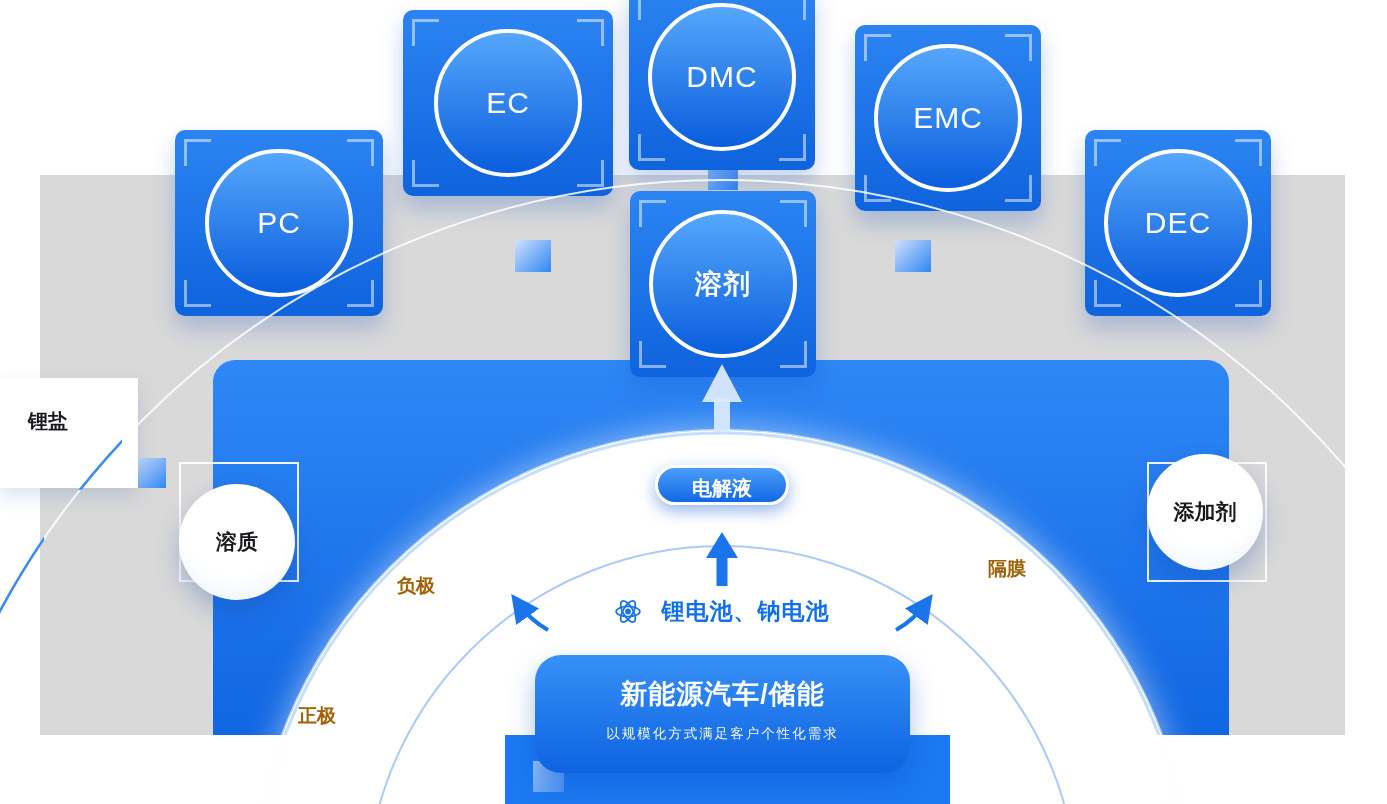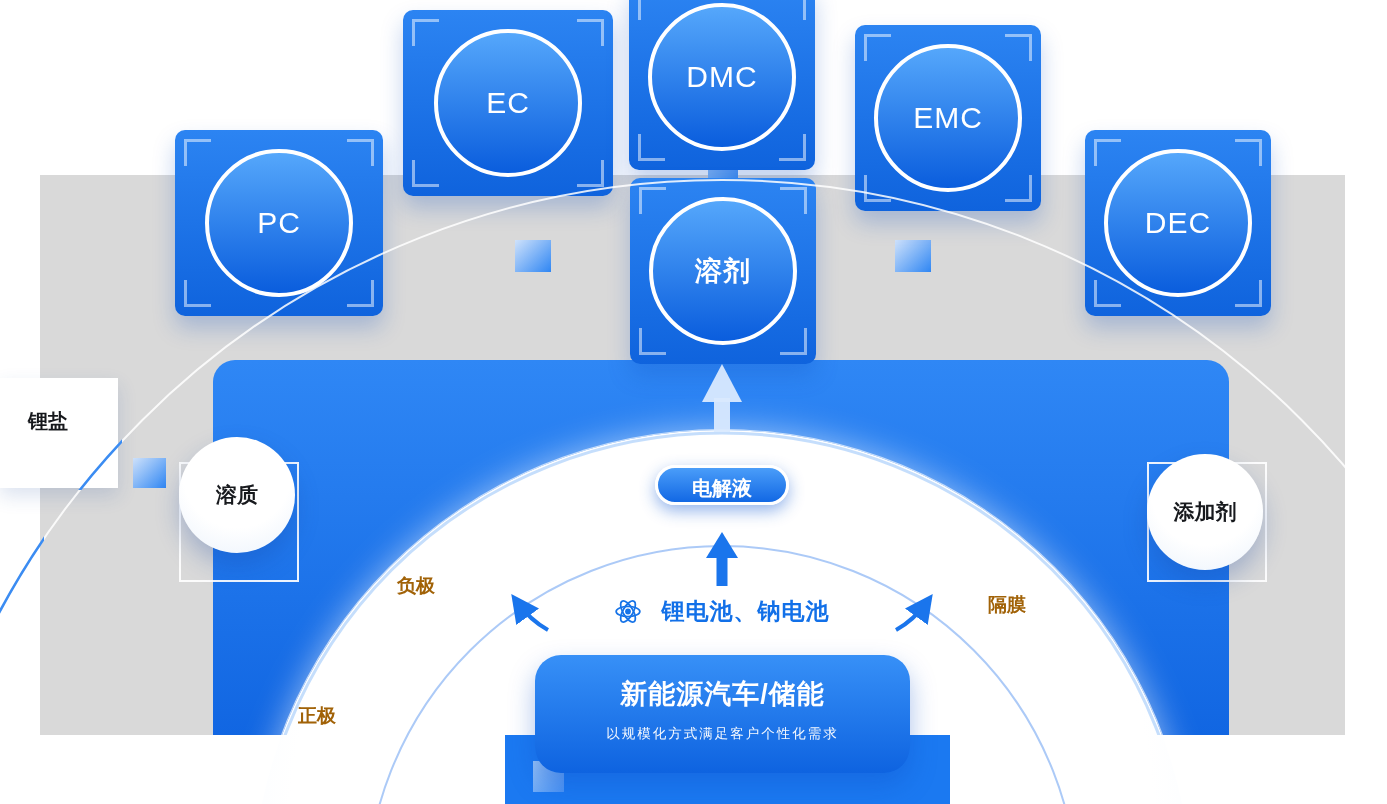--- a/index.html
+++ b/index.html
@@ -22,69 +22,69 @@
   #deco-3{left:133px;top:458px;width:33px;height:30px;}
   #deco-4{left:533px;top:761px;width:31px;height:31px;background:linear-gradient(135deg,#9cc6f7 0%,#4a93f4 100%);}
 
   
   .node{position:absolute;width:186px;height:186px;z-index:10;}
   #node-pc{left:175px;top:130px;padding-left:22px;}
   #node-ec{left:403px;top:10px;padding-left:24px;}
   #node-dmc{left:629px;top:-16px;}
   #node-emc{left:855px;top:25px;}
   #node-dec{left:1085px;top:130px;}
-  #node-solvent{left:630px;top:178px;}
+  #node-solvent{left:630px;top:191px;}
   .node .sq{position:absolute;inset:0;border-radius:10px;
         background:linear-gradient(180deg,#2c84f2 0%,#0f63dd 100%);
         box-shadow:0 12px 22px rgba(15,80,190,.25);}
   .bk{position:absolute;width:24px;height:24px;border:3px solid rgba(255,255,255,.5);}
   .bk.tl{left:9px;top:9px;border-right:0;border-bottom:0;}
   .bk.tr{right:9px;top:9px;border-left:0;border-bottom:0;}
   .bk.bl{left:9px;bottom:9px;border-right:0;border-top:0;}
   .bk.br{right:9px;bottom:9px;border-left:0;border-top:0;}
   .node .circle{position:absolute;left:50%;top:50%;transform:translate(-50%,-50%);
         width:140px;height:140px;border-radius:50%;border:4px solid #ffffff;
         background:linear-gradient(180deg,#55a7fb 0%,#0a5ddd 100%);
         color:#ffffff;display:flex;align-items:center;justify-content:center;
         font-size:30px;letter-spacing:1px;}
   #node-solvent .circle{font-size:27px;font-weight:700;}
   .connector{position:absolute;left:708px;top:160px;width:30px;height:30px;z-index:9;
         background:linear-gradient(135deg,#9dc8f9 0%,#2e85f3 100%);}
 
   
   .lisalt{position:absolute;left:0;top:378px;width:118px;height:110px;background:#ffffff;
-        box-shadow:0 8px 18px rgba(40,80,160,.16);z-index:6;}
+        box-shadow:0 8px 18px rgba(40,80,160,.16);z-index:6;padding-left:20px;}
   .lisalt-label{position:absolute;left:28px;top:30px;font-size:20px;font-weight:700;color:#16181c;}
 
   
   .sq-frame{position:absolute;width:116px;height:116px;border:2px solid rgba(255,255,255,.92);z-index:7;}
   #frame-solute{left:179px;top:462px;}
   #frame-additive{left:1147px;top:462px;}
   .white-circle{position:absolute;width:116px;height:116px;border-radius:50%;z-index:8;
         background:radial-gradient(circle at 50% 32%,#ffffff 55%,#eaf2fc 100%);
         box-shadow:0 12px 24px rgba(20,70,160,.28);
         display:flex;align-items:center;justify-content:center;
         font-size:21px;font-weight:700;color:#17191d;}
-  #solute{left:179px;top:437px;}
+  #solute{left:179px;top:484px;}
   #additive{left:1147px;top:454px;}
 
   
   .pill-notch{position:absolute;left:711px;top:451px;width:22px;height:22px;background:#ffffff;
         transform:rotate(45deg);z-index:8;}
   .pill{position:absolute;left:655px;top:465px;width:134px;height:40px;z-index:9;
         border-radius:22px;border:3px solid #ffffff;box-sizing:border-box;
         background:linear-gradient(180deg,#4a9df9 0%,#1268e4 100%);
         color:#ffffff;display:flex;align-items:flex-end;justify-content:center;
         font-size:20px;font-weight:700;
         box-shadow:0 6px 16px rgba(20,90,210,.45),0 0 0 5px rgba(255,255,255,.14);}
 
   
   .elabel{position:absolute;z-index:9;font-size:19px;font-weight:700;color:#a16207;}
   #label-negative{left:397px;top:573px;}
-  #label-separator{left:988px;top:592px;}
+  #label-separator{left:988px;top:556px;}
   #label-positive{left:298px;top:703px;}
 
   
   .battery-row{position:absolute;left:722px;top:596px;transform:translateX(-50%);
         display:flex;align-items:center;gap:20px;z-index:9;}
   .battery-row .atom{width:27px;height:27px;}
   .battery-label{font-size:23px;font-weight:700;color:#1270e8;letter-spacing:1px;white-space:nowrap;}
 
   
   .card{position:absolute;left:535px;top:655px;width:375px;height:118px;border-radius:26px;z-index:6;

